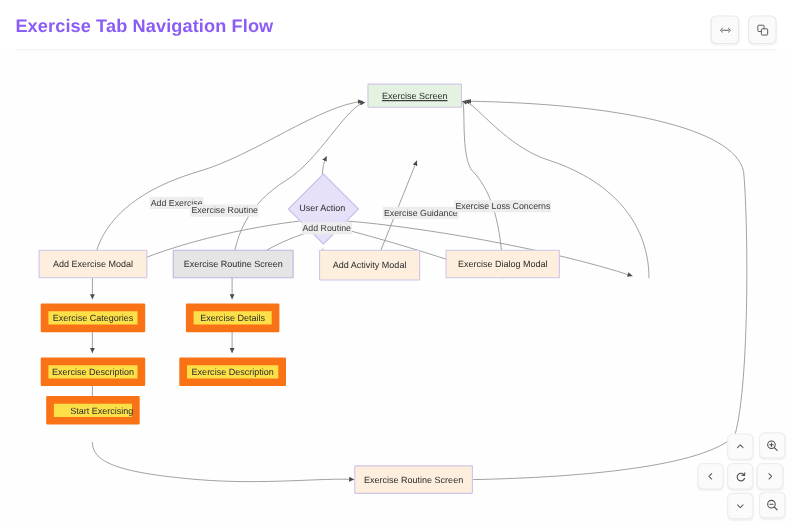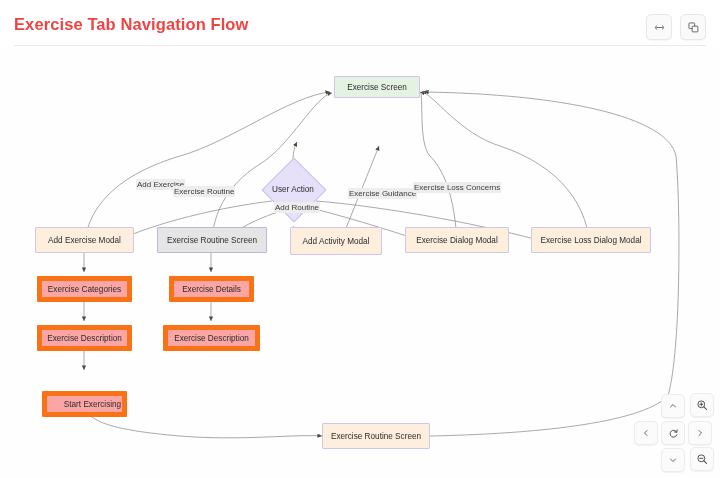--- a/index.html
+++ b/index.html
@@ -26,21 +26,21 @@
     left: 0; top: 0;
     width: 720px;
     height: 46px;
     box-sizing: border-box;
     padding: 14px 0 0 14px;
     background: #ffffff;
   }
   .page-title {
     font-size: 16.5px;
     font-weight: bold;
-    color: #ef4444;
+    color: #8b5cf6;
     letter-spacing: 0.1px;
     line-height: 20px;
     white-space: nowrap;
   }
   .header-rule {
     position: absolute;
     left: 14px;
     top: 45px;
     width: 692px;
     height: 1px;
@@ -82,22 +82,22 @@
   }
   .node.green {
     background: #e3f2e1;
     border: 1px solid #cfc6e8;
   }
   .node.blue {
     background: #e5e5e5;
     border: 1px solid #bcb6e0;
   }
   .node.blue-light {
-    background: #fca5a5;
-    border: 5px solid #f97316;
+    background: #fde047;
+    border: 7px solid #f97316;
   }
   .node.orange {
     background: #fdeedd;
     border: 1px solid #cfc6e8;
   }
 
   
   .diamond-wrap {
     position: absolute;
     display: flex;
@@ -246,21 +246,21 @@
 
         <path d="M211,206 L211,226"></path>
         <path d="M211,255 L211,275"></path>
 
         <path d="M84,356 C84,375 110,384 180,390 C240,395 295,388 322,390"></path>
 
         <path d="M430,390 C530,388 640,378 668,350 C682,300 680,150 676,110 C668,70 560,48 424,46"></path>
       </g>
     </svg>
 
-    <div class="node green" style="left:334px; top:30px; width:86px; height:22px;">
+    <div class="node green" style="left:334px; top:30px; width:86px; height:22px;text-decoration:underline;">
       <span>Exercise Screen</span>
     </div>
 
     <div class="diamond-wrap" style="left:261px; top:111px; width:64px; height:64px;text-align:right;">
       <div class="diamond-shape"></div>
       <span class="diamond-label">User Action</span>
     </div>
 
     <div class="node orange" style="left:35px; top:181px; width:99px; height:26px;">
       <span>Add Exercise Modal</span>
@@ -271,33 +271,30 @@
     </div>
 
     <div class="node orange" style="left:290px; top:181px; width:92px; height:28px;">
       <span>Add Activity Modal</span>
     </div>
 
     <div class="node orange" style="left:405px; top:181px; width:104px; height:26px;">
       <span>Exercise Dialog Modal</span>
     </div>
 
-    <div class="node orange" style="left:531px; top:181px; width:120px; height:26px;">
-      <span>Exercise Loss Dialog Modal</span>
-    </div>
 
     <div class="node blue-light" style="left:37px; top:230px; width:95px; height:26px;">
       <span>Exercise Categories</span>
     </div>
 
     <div class="node blue-light" style="left:37px; top:279px; width:95px; height:26px;">
       <span>Exercise Description</span>
     </div>
 
-    <div class="node blue-light" style="left:42px; top:345px; width:85px; height:26px;padding-left:20px;">
+    <div class="node blue-light" style="left:42px; top:314px; width:85px; height:26px;padding-left:20px;">
       <span>Start Exercising</span>
     </div>
 
     <div class="node blue-light" style="left:169px; top:230px; width:85px; height:26px;">
       <span>Exercise Details</span>
     </div>
 
     <div class="node blue-light" style="left:163px; top:279px; width:97px; height:26px;">
       <span>Exercise Description</span>
     </div>

